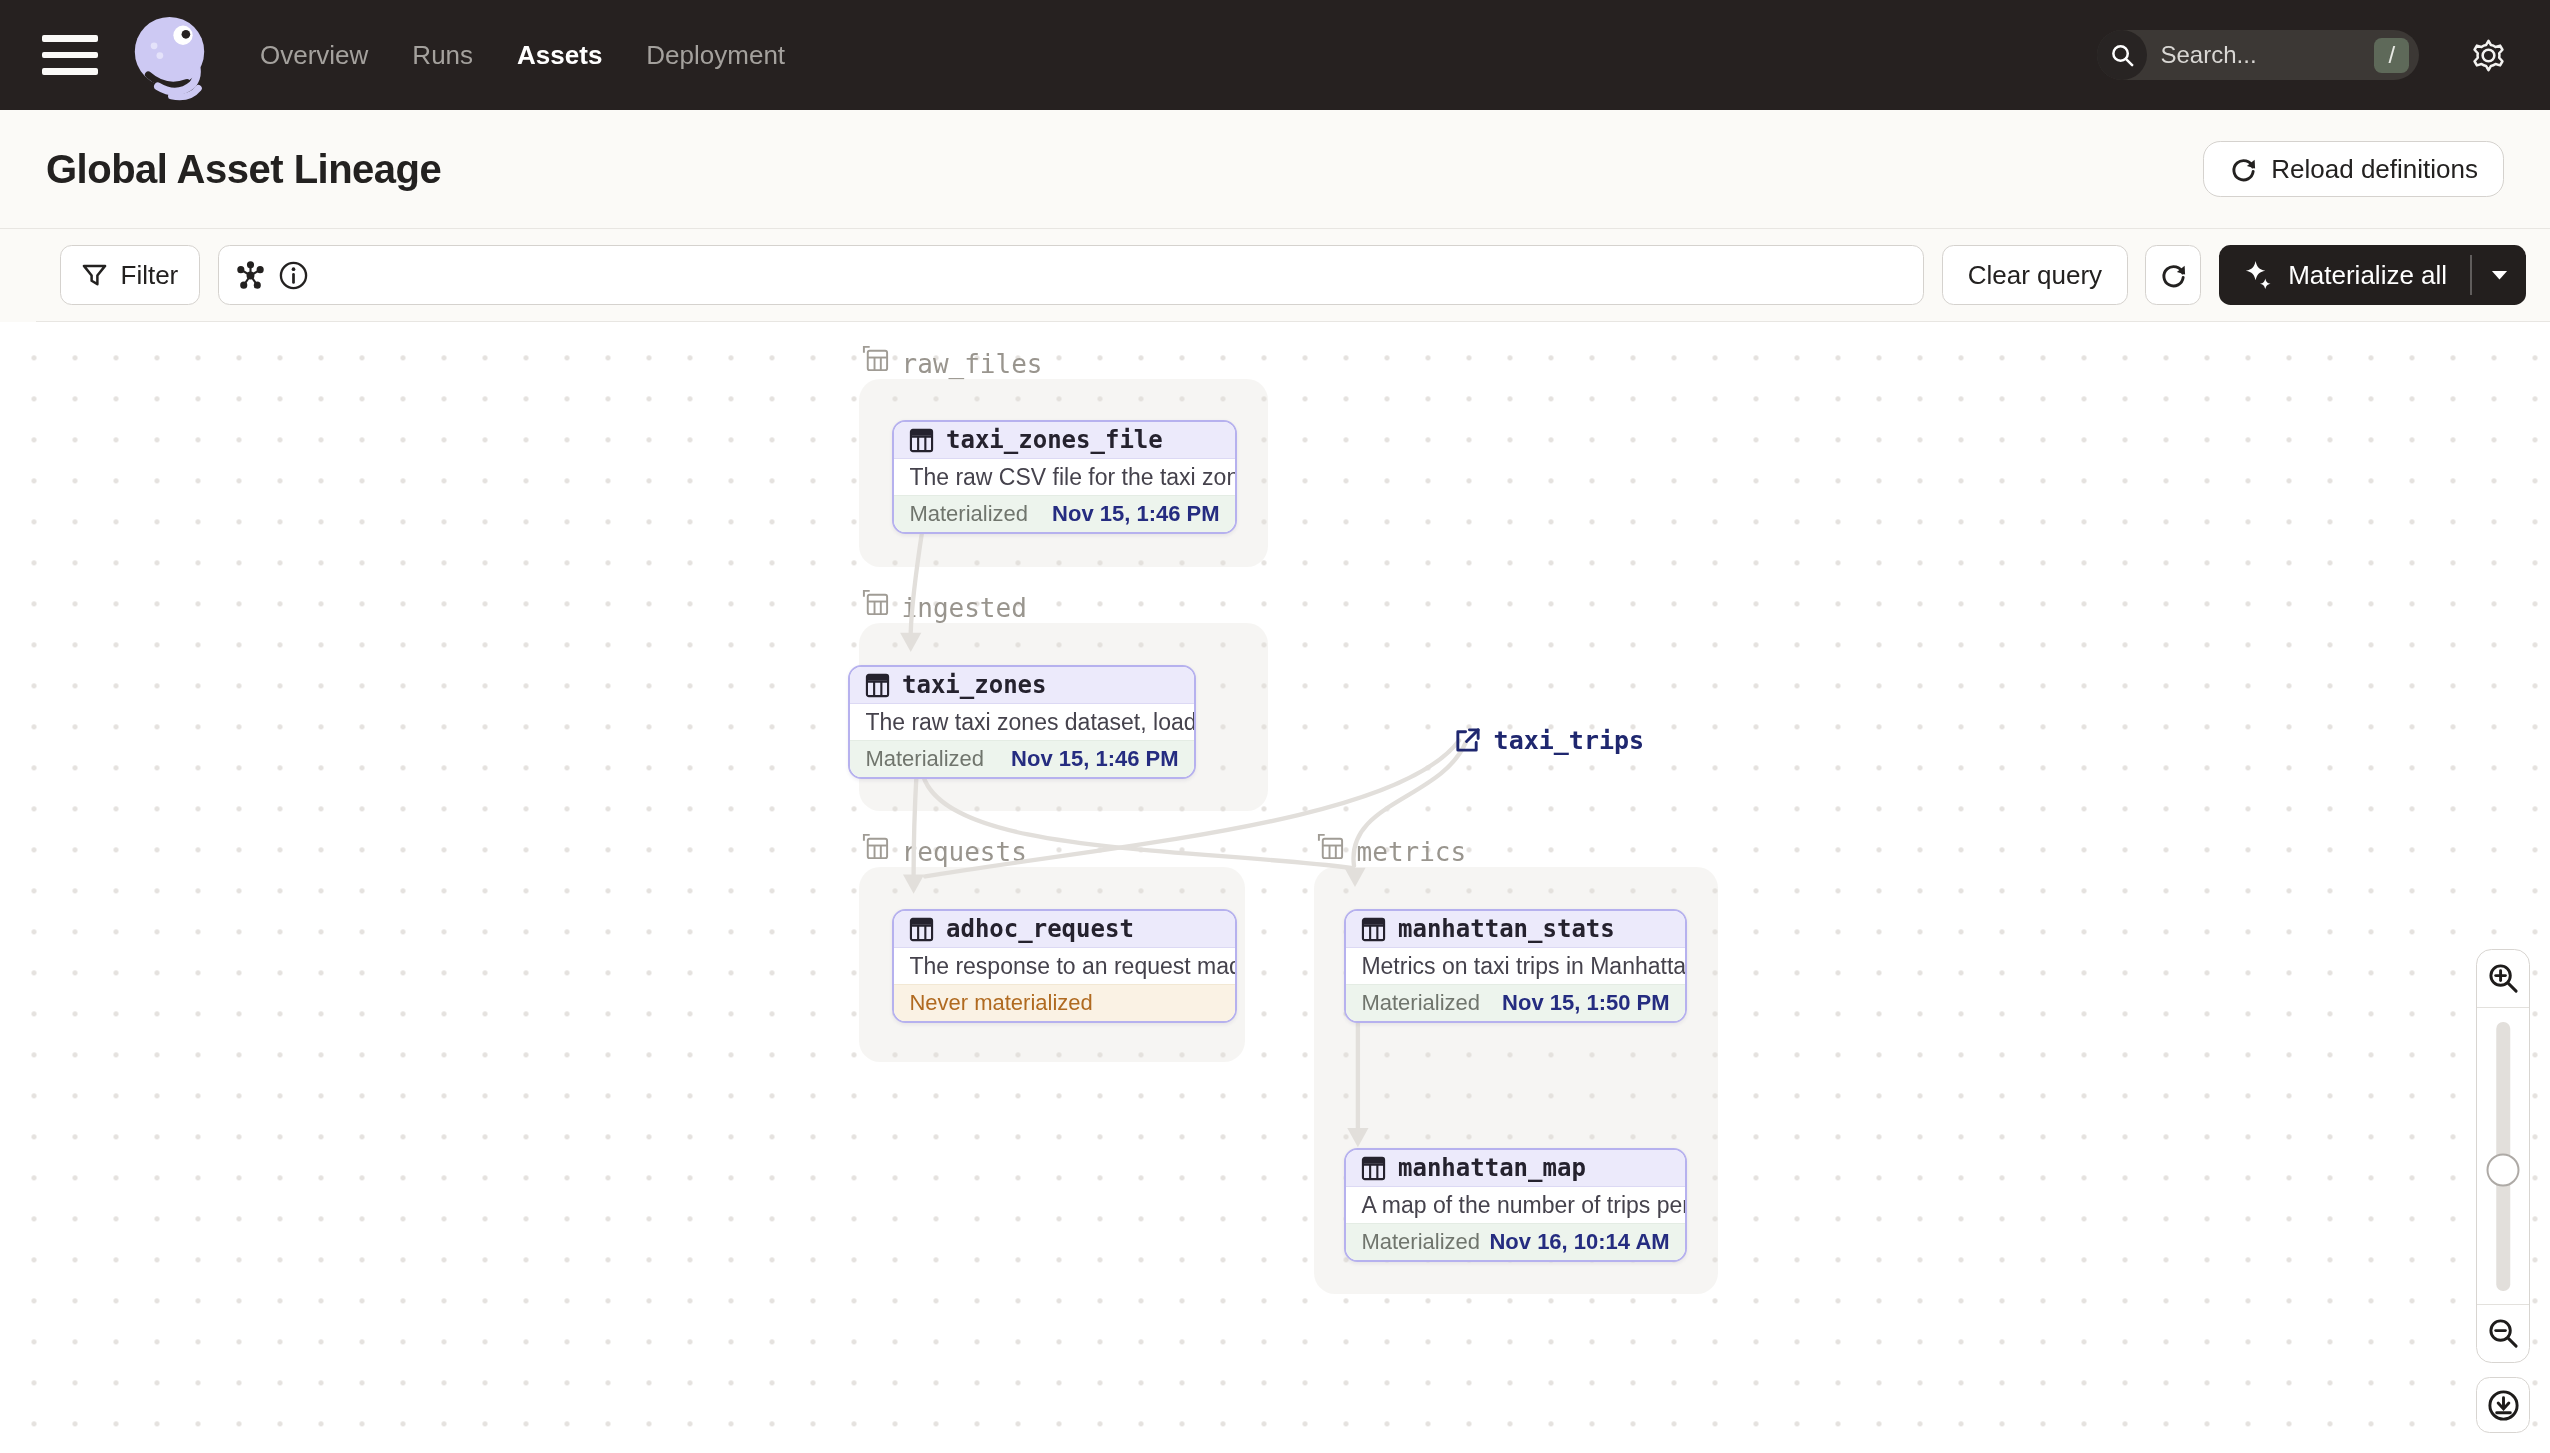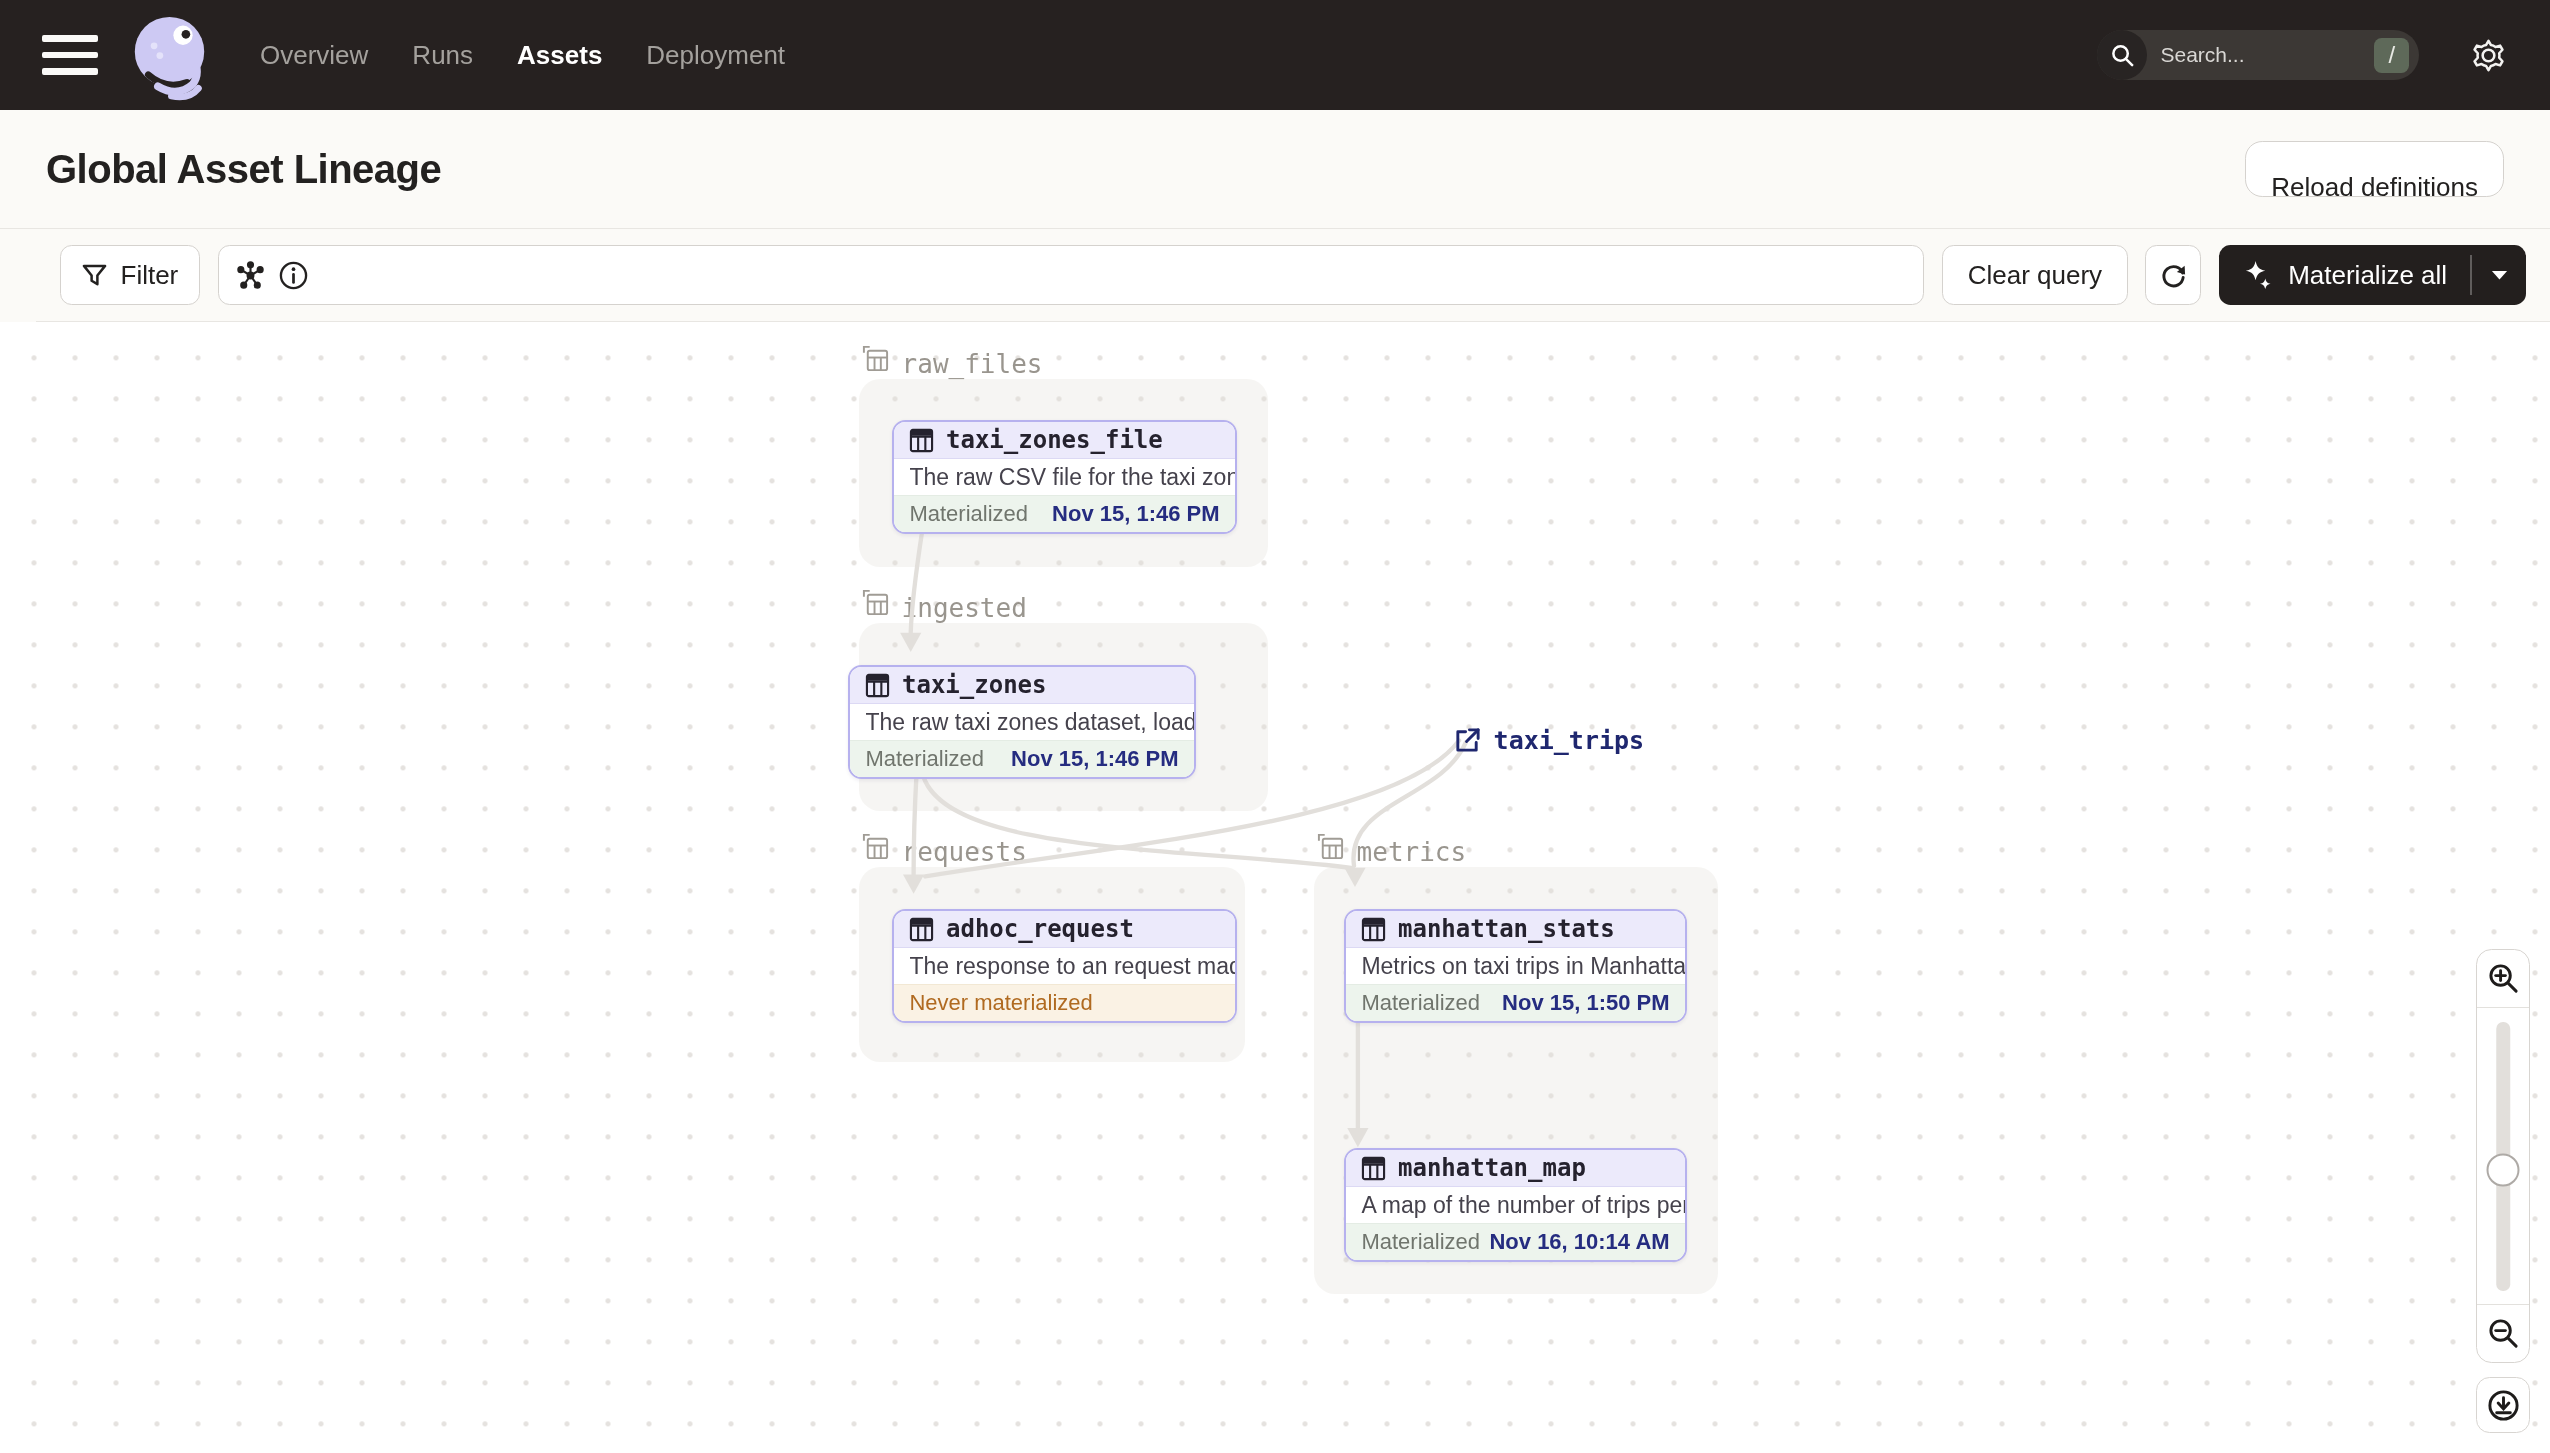--- a/index.html
+++ b/index.html
@@ -10,30 +10,30 @@
   .topnav { height:110px; background:#262120; display:flex; align-items:center; padding:0 42px; flex:0 0 auto; }
   .hamburger { width:56px; height:40px; display:flex; flex-direction:column; justify-content:space-between; cursor:pointer; margin-right:31px; }
   .hamburger span { display:block; height:6.7px; background:#FAF9F7; border-radius:1.9px; }
   .logo { width:81px; height:93px; margin-right:50px; }
   .nav-links { display:flex; align-items:center; gap:44px; }
   .nav-link { font-size:26px; color:#A4A19D; cursor:pointer; }
   .nav-link.active { color:#FFFFFF; font-weight:700; }
   .nav-spacer { flex:1; }
   .search-pill { width:322px; height:50px; background:#3C3835; border-radius:25px; display:flex; align-items:center; position:relative; cursor:text; }
   .search-circle { width:50px; height:50px; border-radius:50%; background:#282423; display:flex; align-items:center; justify-content:center; }
-  .search-placeholder { color:#D9D7D4; font-size:21px; margin-left:13.5px; flex:1; }
+  .search-placeholder { color:#D9D7D4; font-size:24px; margin-left:13.5px; flex:1; }
   .slash-badge { width:35px; height:35px; border-radius:7.7px; background:#5E6959; color:#E8EAE4; font-size:24px; display:flex; align-items:center; justify-content:center; margin-right:9.6px; }
   .gear { margin-left:50px; cursor:pointer; display:flex; }
 
   
   .page-header { height:119px; display:flex; align-items:center; padding:0 46px; border-bottom:1.9px solid #E8E6E2; background:#FBFAF7; flex:0 0 auto; }
   .page-title { font-size:40px; font-weight:700; color:#232120; letter-spacing:-0.5px; }
   .header-spacer { flex:1; }
   .btn { display:flex; align-items:center; gap:13.5px; background:#FFFFFF; border:1.9px solid #D5D2CE; border-radius:15.4px; font-size:26px; color:#232120; cursor:pointer; }
-  .reload-btn { height:56px; padding:16px 25px; border-radius:17.3px;flex-direction:column; }
+  .reload-btn { height:56px; padding:16px 25px; border-radius:17.3px; }
 
   
   .toolbar { height:93px; display:flex; align-items:center; padding:0 24px; gap:17.3px; border-bottom:1.9px solid #E8E6E2; background:#FBFAF7; flex:0 0 auto;margin-left:36px; }
   .filter-btn { height:60px; padding:0 21px; border-radius:11.6px; }
   .query-box { flex:1; height:60px; background:#FFFFFF; border:1.9px solid #D5D2CE; border-radius:11.6px; display:flex; align-items:center; padding:0 17.3px; gap:13.5px; cursor:text; }
   .query-value { font-size:26px; color:#211F1D; flex:1; }
   .clear-btn { height:60px; padding:0 25px; border-radius:11.6px; }
   .refresh-btn { height:60px; width:56px; justify-content:center; border-radius:11.6px; }
   .materialize { height:60px; display:flex; align-items:stretch; background:#231F1E; border-radius:11.6px; overflow:hidden; cursor:pointer; }
   .materialize-main { display:flex; align-items:center; gap:13.5px; padding:10px 23px; color:#FFFFFF; font-size:26px; }

